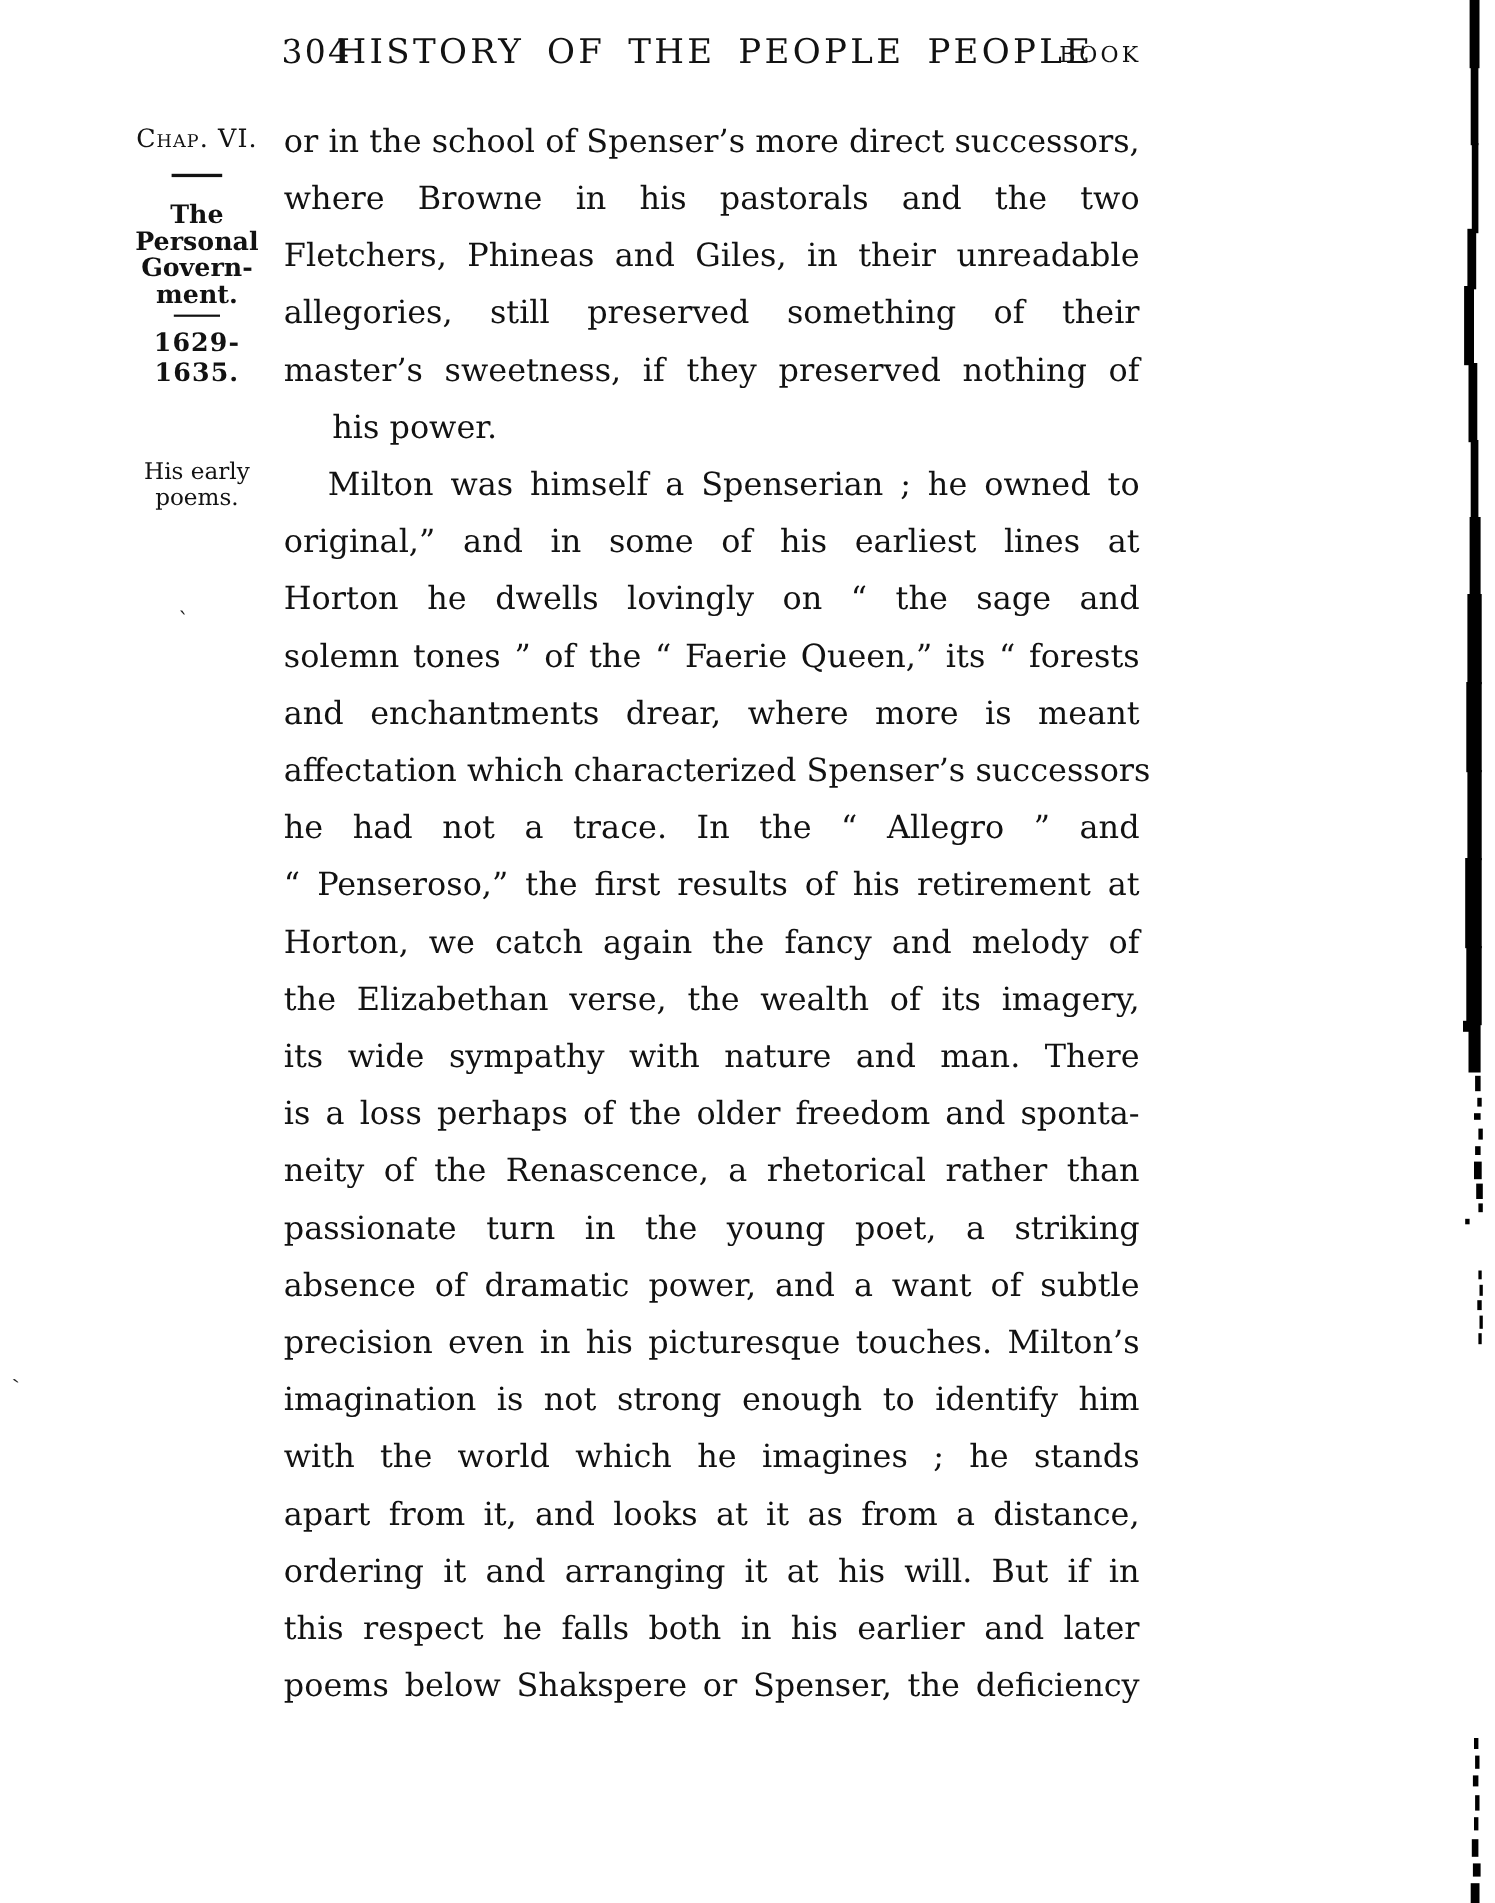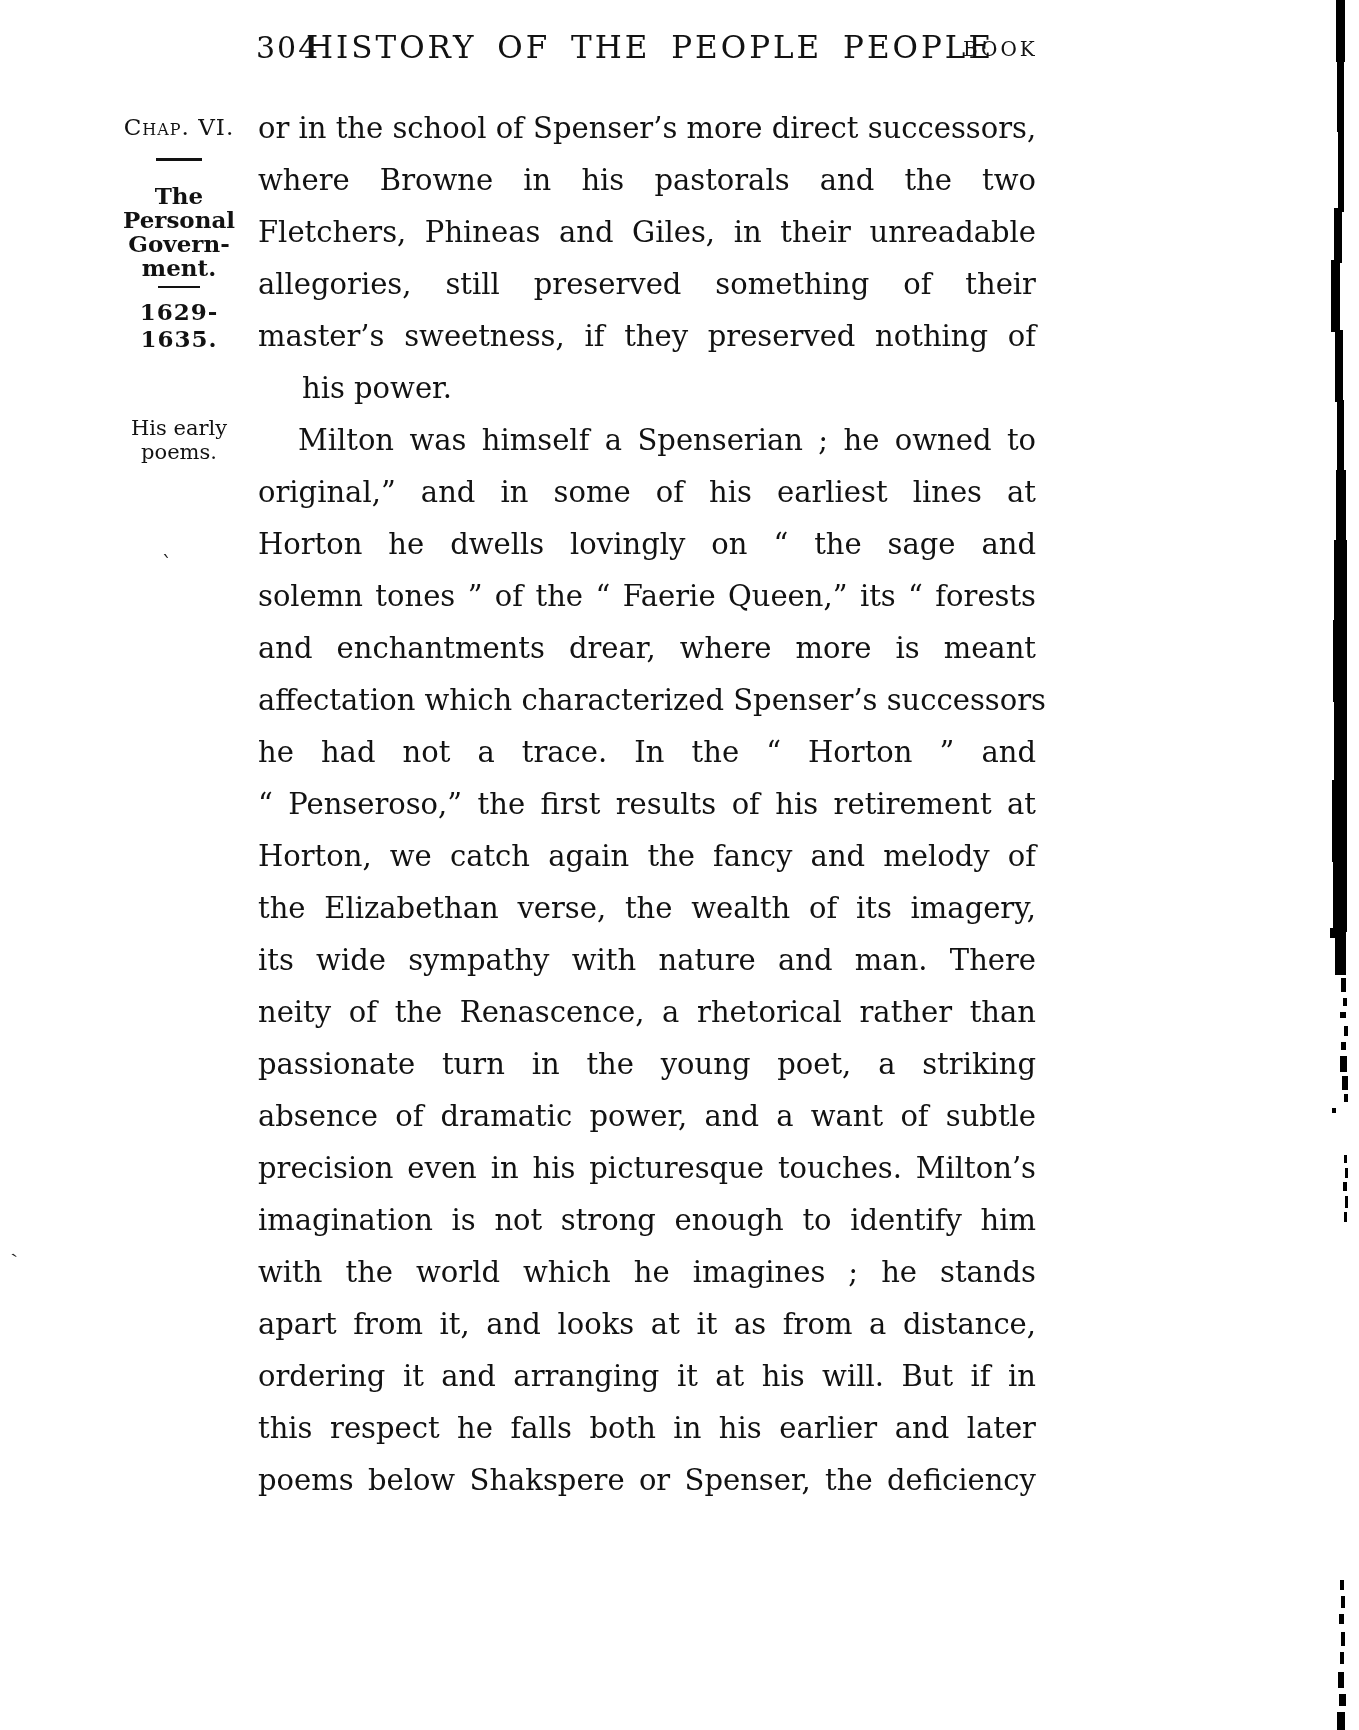--- a/index.html
+++ b/index.html
@@ -108,25 +108,26 @@
       <div class="bline">Fletchers, Phineas and Giles, in their unreadable</div>
       <div class="bline">allegories, still preserved something of their</div>
       <div class="bline">master’s sweetness, if they preserved nothing of</div>
       <div class="bline lastline">his power.</div>
       <div class="bline indent">Milton was himself a Spenserian ; he owned to</div>
       <div class="bline">original,” and in some of his earliest lines at</div>
       <div class="bline">Horton he dwells lovingly on “ the sage and</div>
       <div class="bline">solemn tones ” of the “ Faerie Queen,” its “ forests</div>
       <div class="bline">and enchantments drear, where more is meant</div>
       <div class="bline">affectation which characterized Spenser’s successors</div>
-      <div class="bline">he had not a trace. In the “ Horton ” and</div>
+      <div class="bline">he had not a trace. In the “ Allegro ” and</div>
       <div class="bline">“ Penseroso,” the first results of his retirement at</div>
       <div class="bline">Horton, we catch again the fancy and melody of</div>
       <div class="bline">the Elizabethan verse, the wealth of its imagery,</div>
       <div class="bline">its wide sympathy with nature and man. There</div>
+      <div class="bline">is a loss perhaps of the older freedom and sponta-</div>
       <div class="bline">neity of the Renascence, a rhetorical rather than</div>
       <div class="bline">passionate turn in the young poet, a striking</div>
       <div class="bline">absence of dramatic power, and a want of subtle</div>
       <div class="bline">precision even in his picturesque touches. Milton’s</div>
       <div class="bline">imagination is not strong enough to identify him</div>
       <div class="bline">with the world which he imagines ; he stands</div>
       <div class="bline">apart from it, and looks at it as from a distance,</div>
       <div class="bline">ordering it and arranging it at his will. But if in</div>
       <div class="bline">this respect he falls both in his earlier and later</div>
       <div class="bline">poems below Shakspere or Spenser, the deficiency</div>

